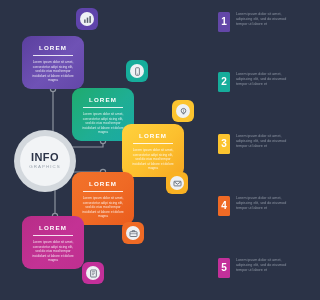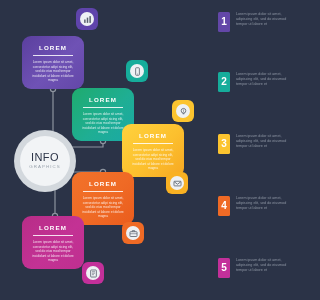--- a/index.html
+++ b/index.html
@@ -84,21 +84,21 @@
     background:#d3d8dd;
     box-sizing:border-box;
     display:flex;align-items:center;justify-content:center;
   }
   .hub-inner{
     width:50px;height:50px;border-radius:50%;
     background:#f2f4f6;
     display:flex;flex-direction:column;align-items:center;justify-content:center;
   }
   .hub-main{
-    font-size:11px;font-weight:normal;letter-spacing:.4px;
+    font-size:11px;font-weight:bold;letter-spacing:.4px;
     color:#2b3347;line-height:11px;
   }
   .hub-sub{
     font-size:4.4px;letter-spacing:1.1px;
     color:#9aa3ad;line-height:6px;margin-top:1px;
   }
 
   
   .list-item{
     position:absolute;

